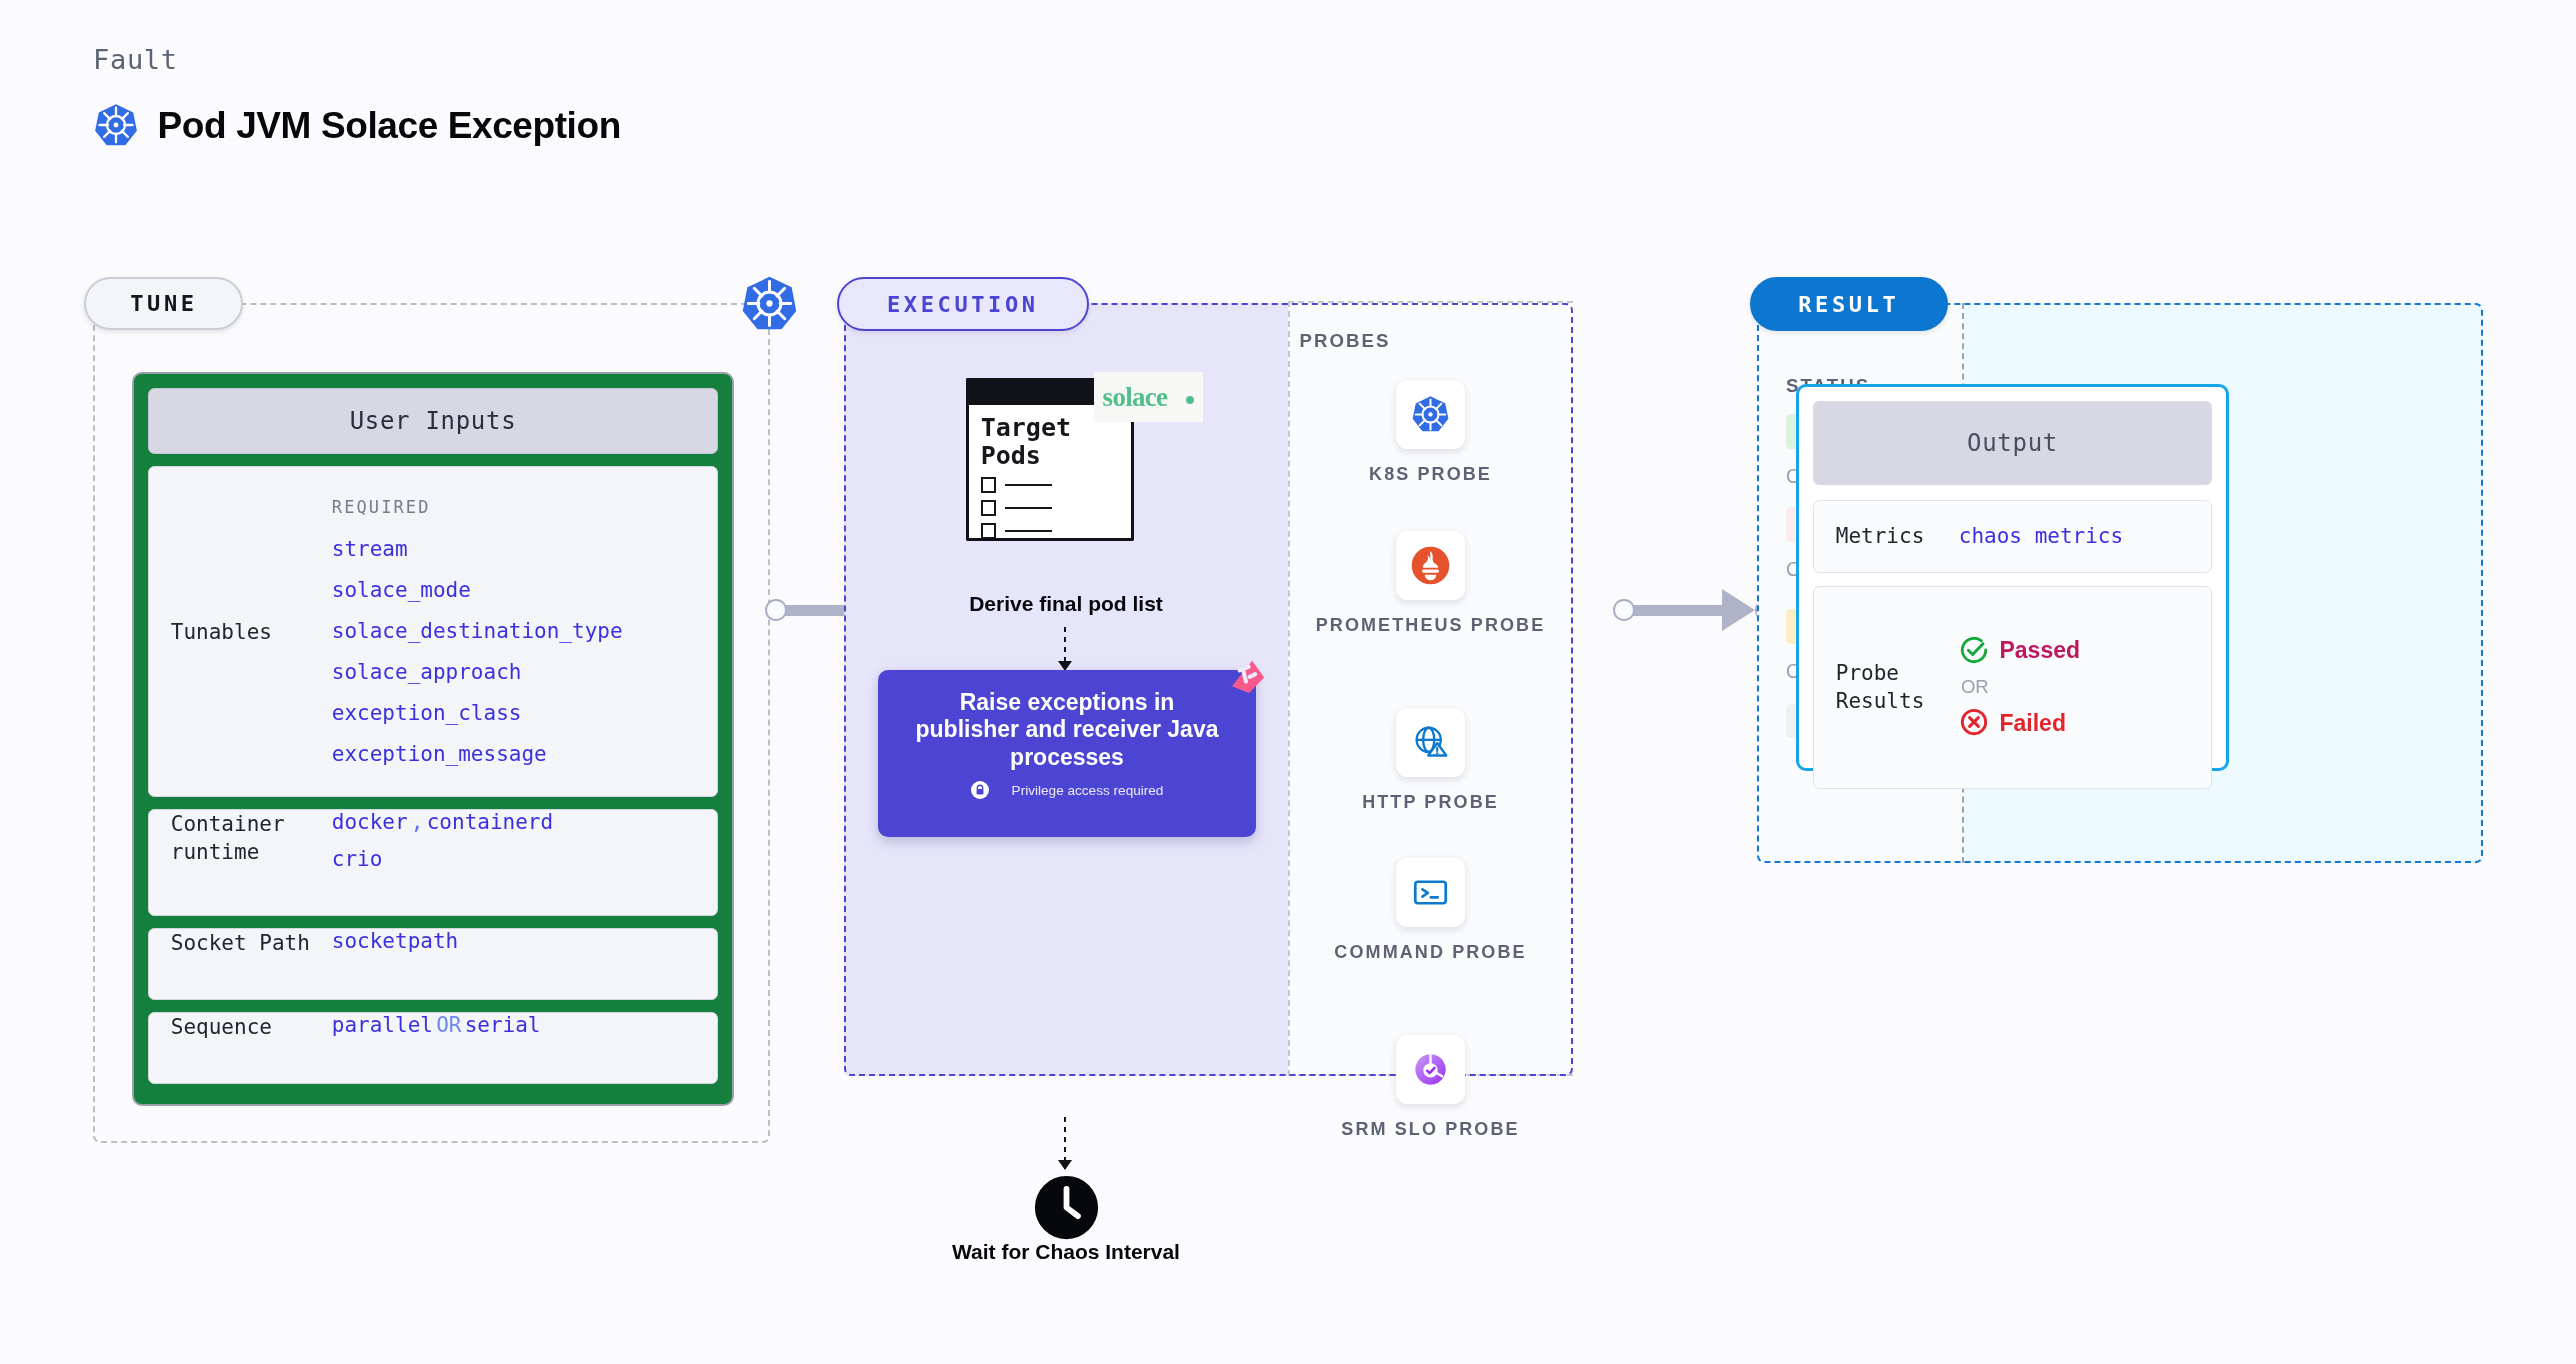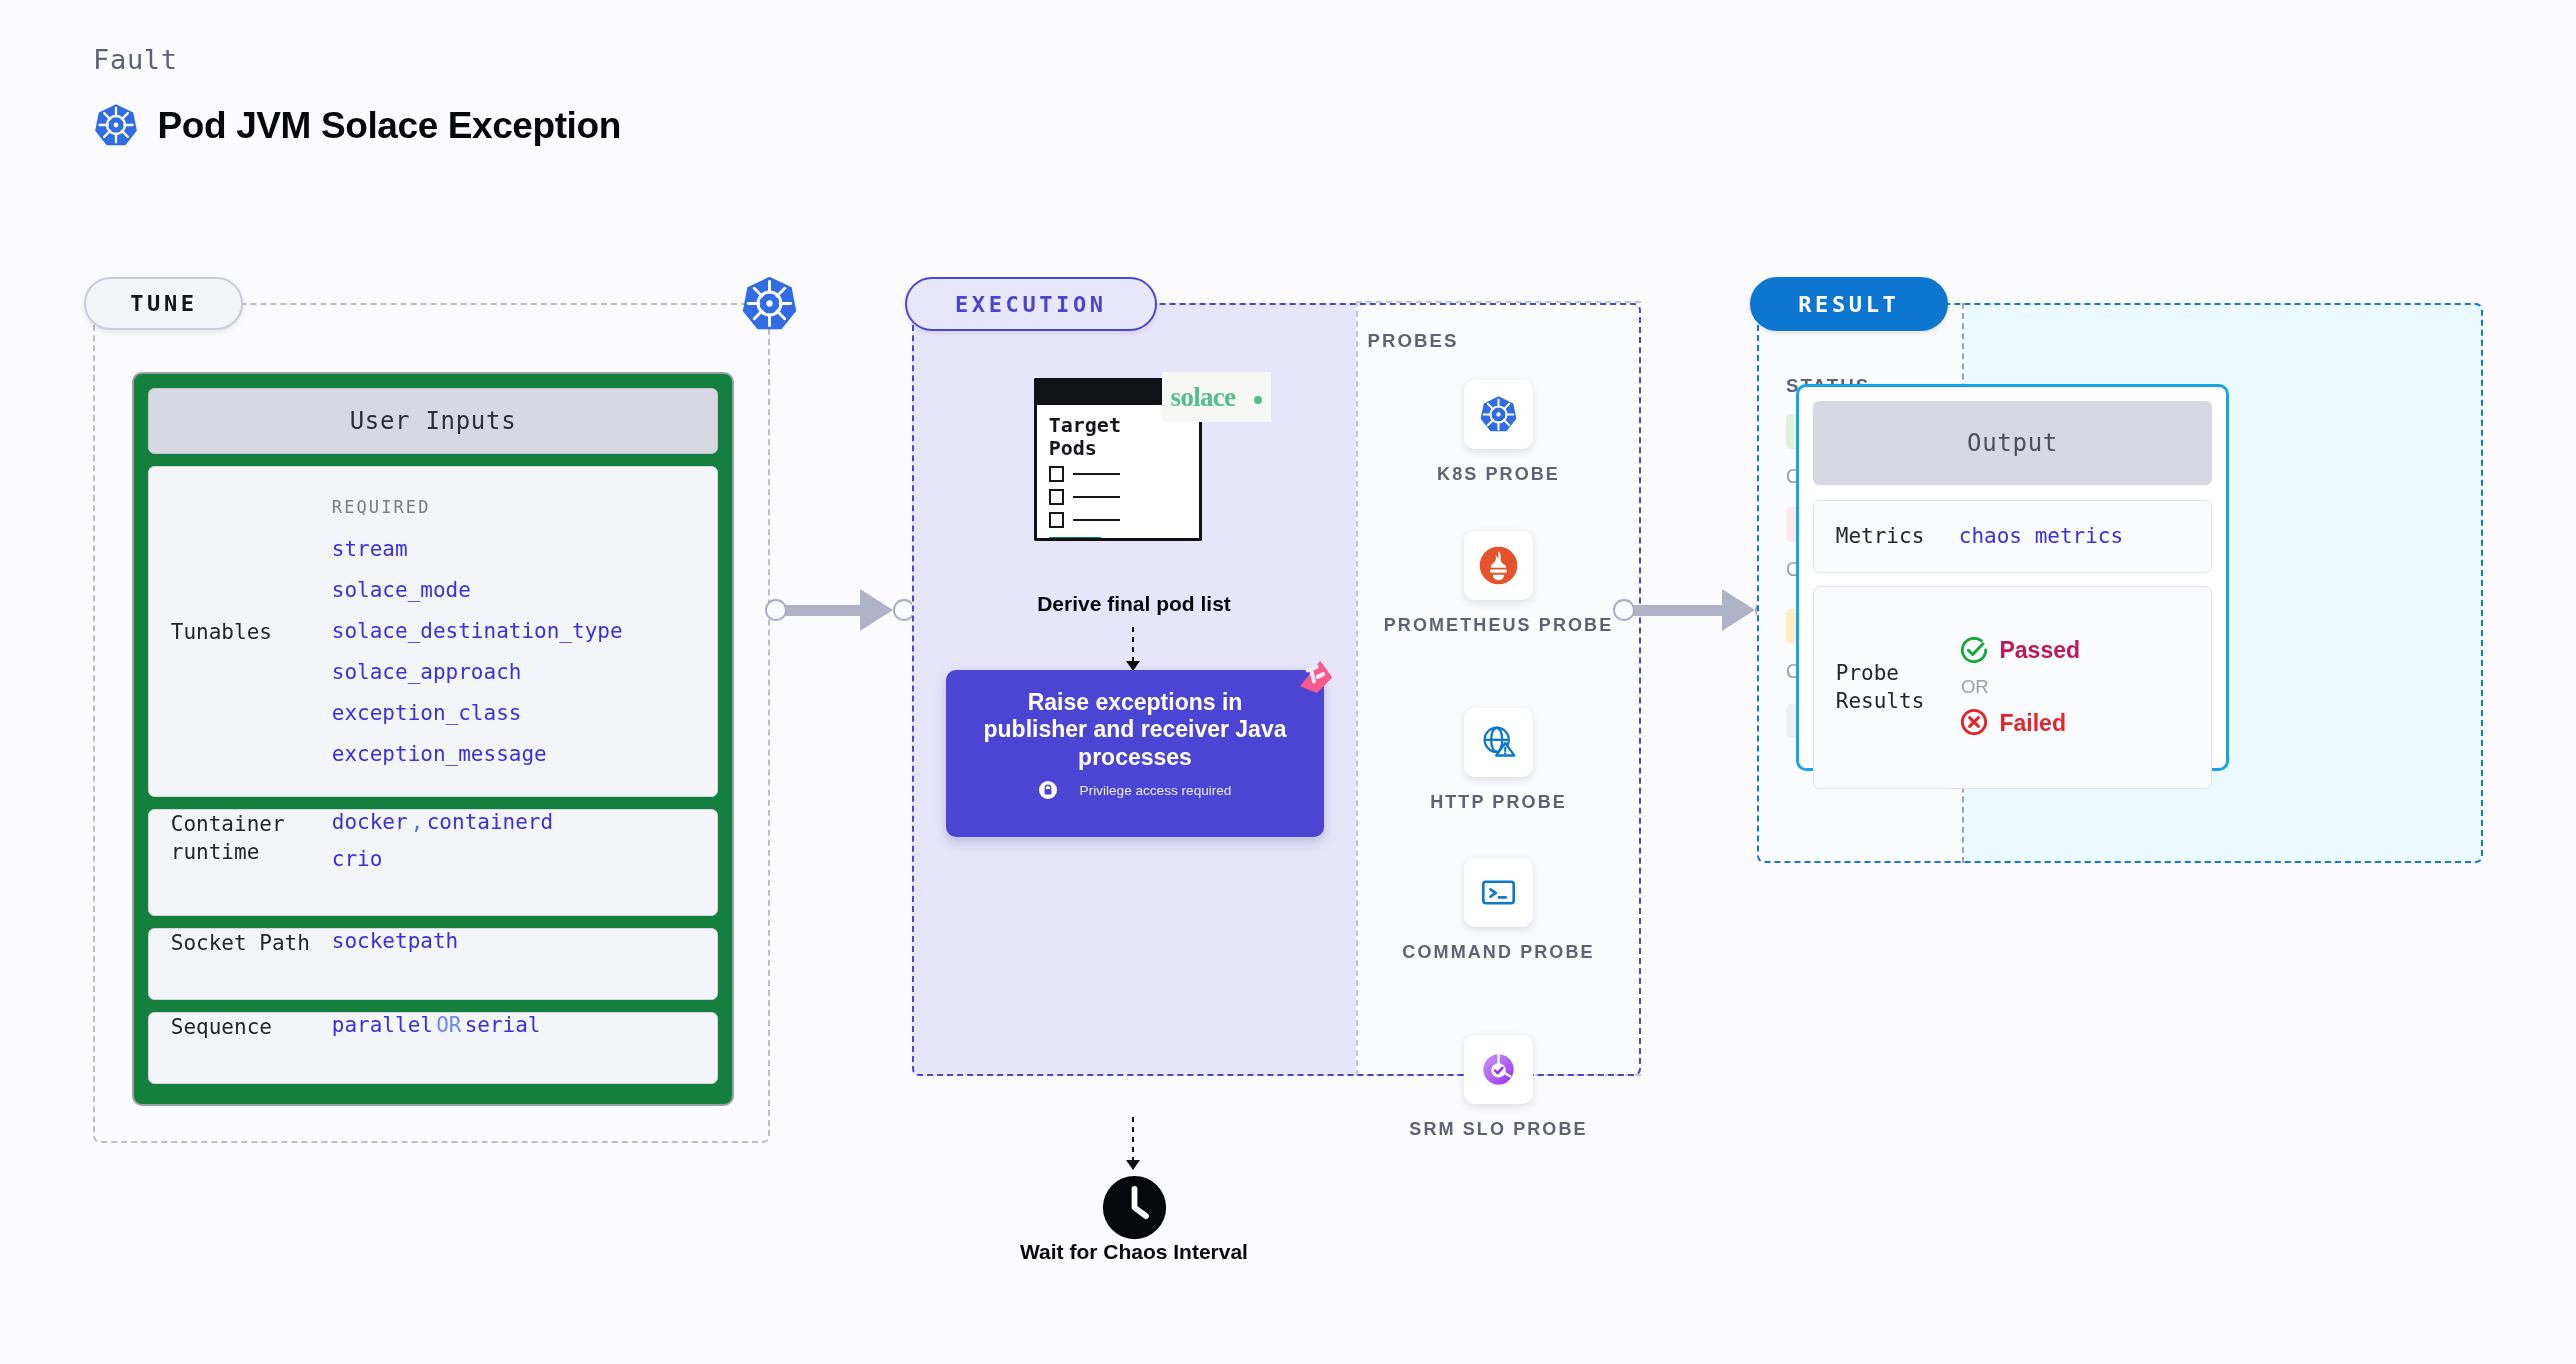--- a/index.html
+++ b/index.html
@@ -131,21 +131,21 @@
     letter-spacing: 2.1px;
     color: #767c8c;
     margin-bottom: 2.9px;
   }
   #row-runtime { height: 107px; }
   #row-runtime .row-values { display: flex; flex-direction: column; gap: 13px; }
   #row-socket { height: 72px; }
   #row-sequence { height: 72px; }
 
   
-  #panel-execution { left: 912px; top: 303px; width: 729px; height: 773px; }
+  #panel-execution { left: 844px; top: 303px; width: 729px; height: 773px; }
   #execution-fill {
     position: absolute; left: 0; top: 0;
     width: 444px; height: 100%;
     background: #e6e5fa;
     border-radius: 5.7px 0 0 5.7px;
   }
   #probes-subpanel {
     position: absolute; left: 444px; top: -2.1px;
     width: 285px; height: calc(100% + 2.1px);
     background: #fafbfd;
@@ -186,21 +186,21 @@
     background: #ffffff;
     border: 3.6px solid #111217;
     border-radius: 1.4px;
     overflow: hidden;
   }
   #doc-header { height: 24px; background: #111217; }
   #doc-inner { padding: 9.3px 10px 0 11.5px; }
   #doc-title {
     font-family: "DejaVu Sans Mono", monospace;
     font-weight: bold;
-    font-size: 20px; color: #15171d; line-height: 1.12;
+    font-size: 25px; color: #15171d; line-height: 1.12;
   }
   .doc-line { display: flex; align-items: center; gap: 8.6px; margin-top: 7.2px; }
   .doc-box { width: 15.8px; height: 15.8px; border: 2.1px solid #15171d; }
   .doc-rule { width: 47px; height: 2.1px; background: #15171d; }
   #doc-green { margin-top: 8.6px; width: 52px; height: 15.8px; background: #0a8a3c; }
   #solace-badge {
     position: absolute; left: 135px; top: -5.7px;
     background: #f7f7f6;
     padding: 10px 8.6px 8.6px 8.6px;
     display: flex; align-items: center; gap: 19px;

